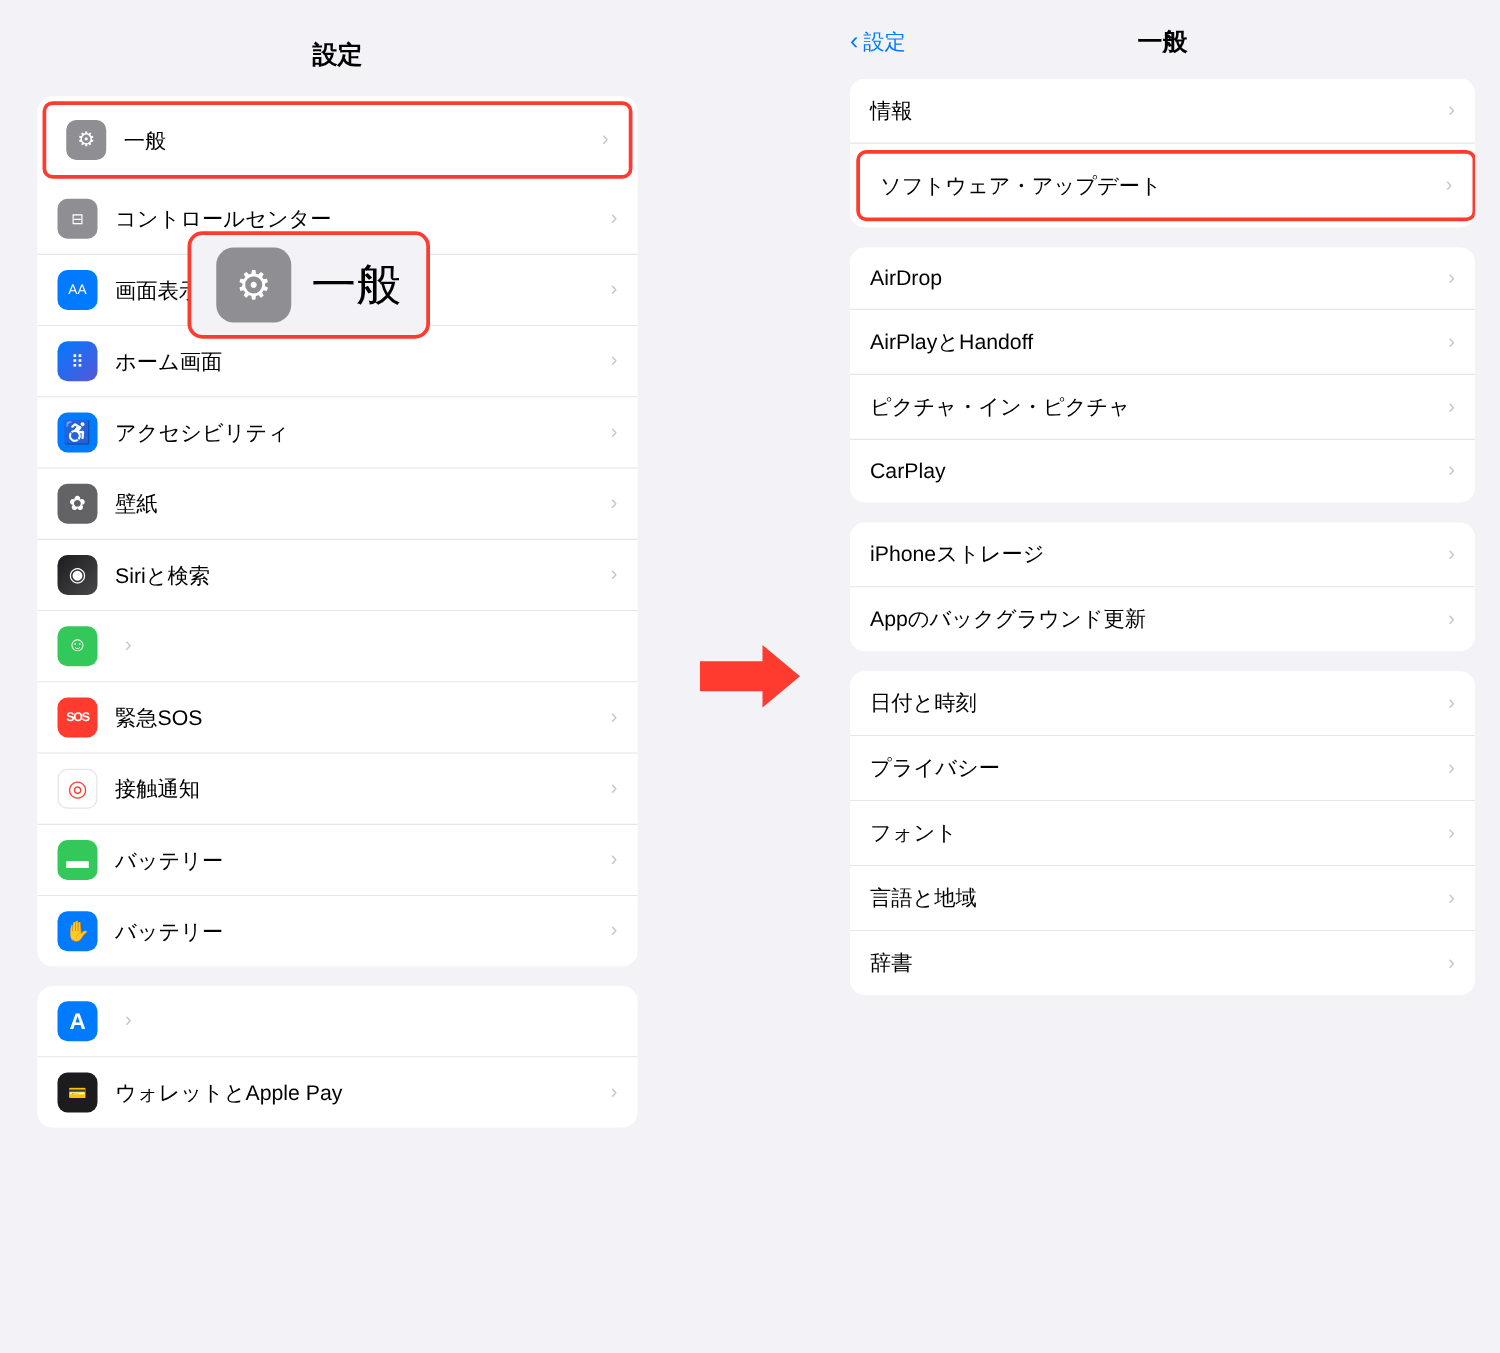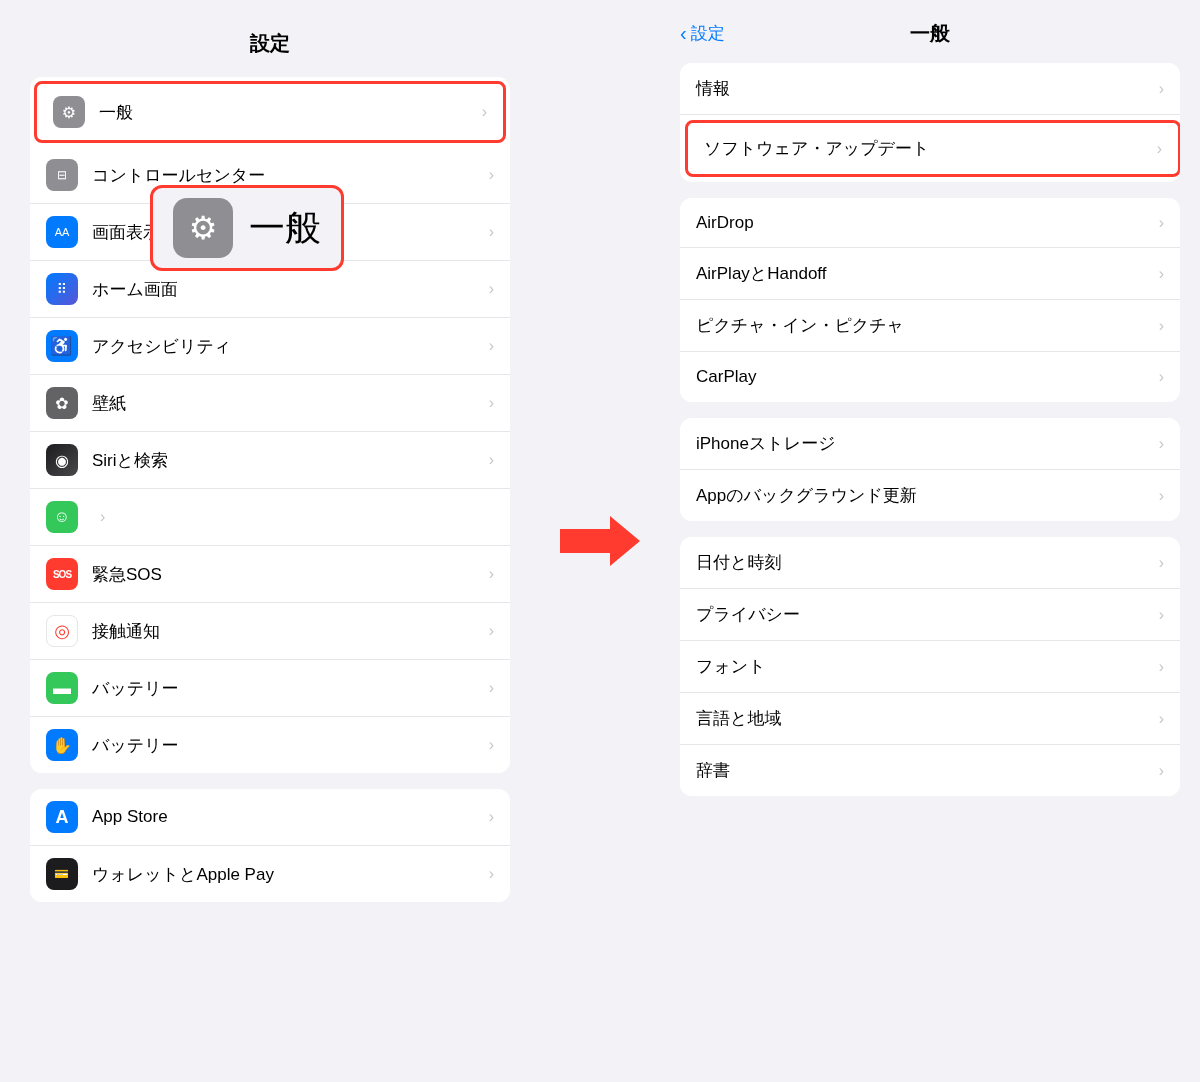--- a/index.html
+++ b/index.html
@@ -282,21 +282,20 @@
     <div class="settings-item" style="border-bottom: none;">
       <div class="icon-wrap icon-blue" style="font-size:16px;">✋</div>
       <span class="item-label">バッテリー</span>
       <span class="chevron">›</span>
     </div>
   </div>
 
   <div class="settings-list" style="margin-top: 16px;">
     <div class="settings-item">
       <div class="icon-wrap icon-blue" style="font-size:18px; font-weight:700;">A</div>
-      <span class="item-label">App Store</span>
       <span class="chevron">›</span>
     </div>
     <div class="settings-item" style="border-bottom:none;">
       <div class="icon-wrap" style="background: #1c1c1e; font-size:12px;">💳</div>
       <span class="item-label">ウォレットとApple Pay</span>
       <span class="chevron">›</span>
     </div>
   </div>
 
   <div class="general-overlay">

